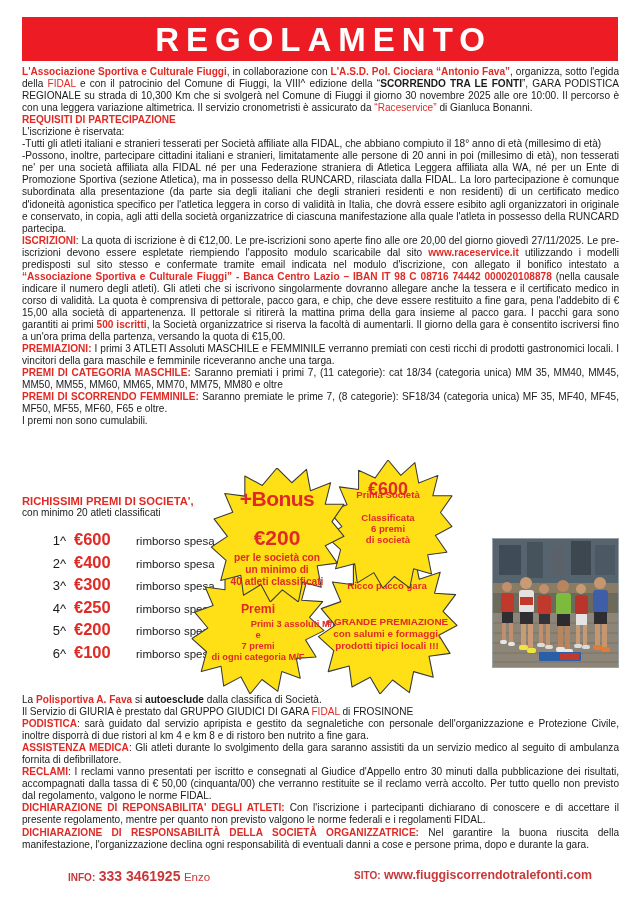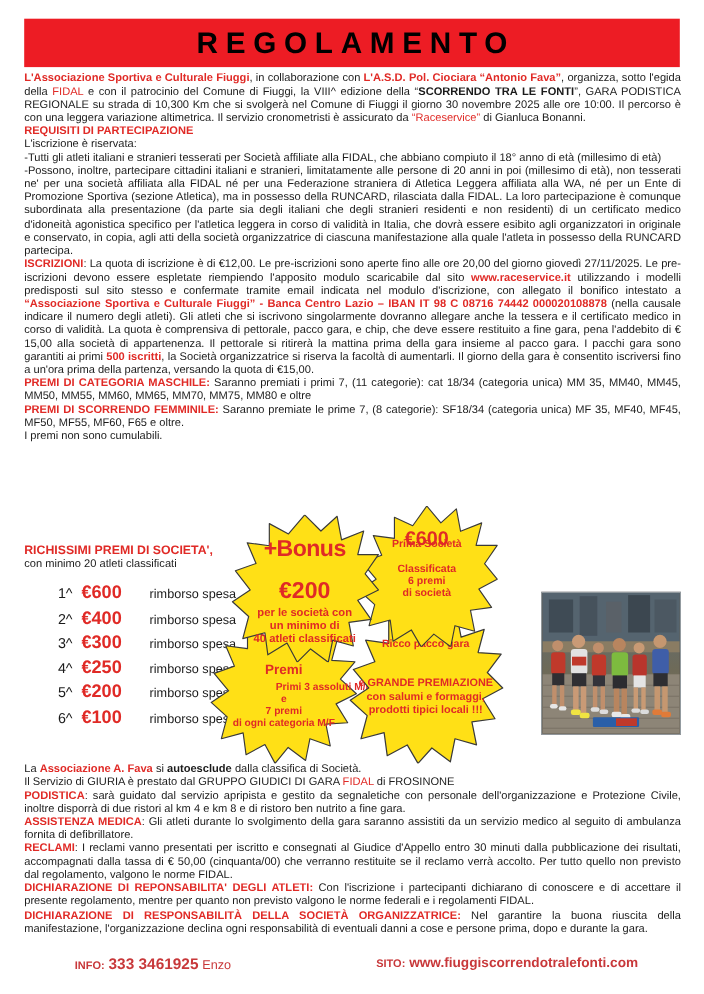--- a/index.html
+++ b/index.html
@@ -22,22 +22,22 @@
     left: 22px;
     top: 17px;
     width: 596px;
     height: 44px;
     background: #ED1C24;
     display: flex;
     align-items: center;
     justify-content: center;
   }
   #banner-title {
-    color: #000000;
-    font-size: 27px;
+    color: #ffffff;
+    font-size: 33px;
     font-weight: bold;
     letter-spacing: 7px;
     line-height: 1;
     padding-left: 7px;
   }
 
   
   #body-text {
     position: absolute;
     left: 22px;
@@ -165,21 +165,21 @@
   #footer {
     position: absolute;
     left: 22px;
     top: 868px;
     width: 597px;
     font-size: 12.4px;
     color: #C8383A;
     font-weight: bold;
   }
   #footer .fi { position: absolute; left: 46px; top: 0; white-space: nowrap; }
-  #footer .fs { position: absolute; left: 320px; top: 0; white-space: nowrap; text-align: center; }
+  #footer .fs { position: absolute; left: 332px; top: 0; white-space: nowrap; text-align: center; }
   #footer .lbl { font-size: 10px; }
   #footer .num { font-size: 14px; }
   #footer .nm  { font-size: 11.5px; font-weight: normal; }
   #footer .url { font-size: 12.4px; }
 </style>
 </head>
 <body>
 
 <div id="banner">
   <div id="banner-title">REGOLAMENTO</div>
@@ -190,20 +190,21 @@
   <p><span class="redb">L'Associazione Sportiva e Culturale Fiuggi</span><span>, in collaborazione con </span><span class="redb">L'A.S.D. Pol. Ciociara “Antonio Fava”</span><span>, organizza, sotto l'egida della </span><span class="red">FIDAL</span><span> e con il patrocinio del Comune di Fiuggi, la VIII^ edizione della “</span><span class="b">SCORRENDO TRA LE FONTI</span><span>”, GARA PODISTICA REGIONALE su strada di 10,300 Km che si svolgerà nel Comune di Fiuggi il giorno 30 novembre 2025 alle ore 10:00. Il percorso è con una leggera variazione altimetrica. Il servizio cronometristi è assicurato da </span><span class="red">“Raceservice”</span><span> di Gianluca Bonanni.</span></p>
 
   <p class="nj"><span class="redb">REQUISITI DI PARTECIPAZIONE</span></p>
   <p class="nj">L'iscrizione è riservata:</p>
   <p>-Tutti gli atleti italiani e stranieri tesserati per Società affiliate alla FIDAL, che abbiano compiuto il 18° anno di età (millesimo di età)</p>
   <p>-Possono, inoltre, partecipare cittadini italiani e stranieri, limitatamente alle persone di 20 anni in poi (millesimo di età), non tesserati ne' per una società affiliata alla FIDAL né per una Federazione straniera di Atletica Leggera affiliata alla WA, né per un Ente di Promozione Sportiva (sezione Atletica), ma in possesso della RUNCARD, rilasciata dalla FIDAL. La loro partecipazione è comunque subordinata alla presentazione (da parte sia degli italiani che degli stranieri residenti e non residenti) di un certificato medico d'idoneità agonistica specifico per l'atletica leggera in corso di validità in Italia, che dovrà essere esibito agli organizzatori in originale e conservato, in copia, agli atti della società organizzatrice di ciascuna manifestazione alla quale l'atleta in possesso della RUNCARD partecipa.</p>
 
   <p><span class="redb">ISCRIZIONI</span><span>: La quota di iscrizione è di €12,00. Le pre-iscrizioni sono aperte fino alle ore 20,00 del giorno giovedì 27/11/2025. Le pre-iscrizioni devono essere espletate riempiendo l'apposito modulo scaricabile dal sito </span><span class="redb">www.raceservice.it</span><span> utilizzando i modelli predisposti sul sito stesso e confermate tramite email indicata nel modulo d'iscrizione, con allegato il bonifico intestato a </span><span class="redb">“Associazione Sportiva e Culturale Fiuggi” - Banca Centro Lazio – IBAN IT 98 C 08716 74442 000020108878</span><span> (nella causale indicare il numero degli atleti). Gli atleti che si iscrivono singolarmente dovranno allegare anche la tessera e il certificato medico in corso di validità. La quota è comprensiva di pettorale, pacco gara, e chip, che deve essere restituito a fine gara, pena l'addebito di € 15,00 alla società di appartenenza. Il pettorale si ritirerà la mattina prima della gara insieme al pacco gara. I pacchi gara sono garantiti ai primi </span><span class="redb">500 iscritti</span><span>, la Società organizzatrice si riserva la facoltà di aumentarli. Il giorno della gara è consentito iscriversi fino a un'ora prima della partenza, versando la quota di €15,00.</span></p>
 
 
+  <p><span class="redb">PREMIAZIONI:</span><span> I primi 3 ATLETI Assoluti MASCHILE e FEMMINILE verranno premiati con cesti ricchi di prodotti gastronomici locali. I vincitori della gara maschile e femminile riceveranno anche una targa.</span></p>
 
   <p><span class="redb">PREMI DI CATEGORIA MASCHILE:</span><span> Saranno premiati i primi 7, (11 categorie): cat 18/34 (categoria unica) MM 35, MM40, MM45, MM50, MM55, MM60, MM65, MM70, MM75, MM80 e oltre</span></p>
 
   <p><span class="redb">PREMI DI SCORRENDO FEMMINILE:</span><span> Saranno premiate le prime 7, (8 categorie): SF18/34 (categoria unica) MF 35, MF40, MF45, MF50, MF55, MF60, F65 e oltre.</span></p>
 
   <p class="nj">I premi non sono cumulabili.</p>
 </div>
 
 <div id="soc-head">
   <div class="h">RICHISSIMI PREMI DI SOCIETA',</div>
@@ -368,21 +369,21 @@
       <rect x="100" y="106" width="9" height="5" rx="2" fill="#e07b39"></rect>
       <rect x="108" y="108" width="9" height="5" rx="2" fill="#e07b39"></rect>
     </g>
 
     <rect x="46" y="113" width="42" height="9" rx="1" fill="#2a5fa8"></rect>
     <rect x="67" y="114" width="19" height="7" fill="#c0392b"></rect>
   </svg>
 </div>
 
 <div id="lower-text">
-  <p class="nj"><span>La </span><span class="redb">Associazione A. Fava</span><span> si </span><span class="b">autoesclude</span><span> dalla classifica di Società.</span></p>
+  <p class="nj"><span>La </span><span class="redb">Polisportiva A. Fava</span><span> si </span><span class="b">autoesclude</span><span> dalla classifica di Società.</span></p>
 
   <p class="nj"><span>Il Servizio di GIURIA è prestato dal GRUPPO GIUDICI DI GARA </span><span class="red">FIDAL</span><span> di FROSINONE</span></p>
 
   <p><span class="redb">PODISTICA</span><span>: sarà guidato dal servizio apripista e gestito da segnaletiche con personale dell'organizzazione e Protezione Civile, inoltre disporrà di due ristori al km 4 e km 8 e di ristoro ben nutrito a fine gara.</span></p>
 
   <p><span class="redb">ASSISTENZA MEDICA</span><span>: Gli atleti durante lo svolgimento della gara saranno assistiti da un servizio medico al seguito di ambulanza fornita di defibrillatore.</span></p>
 
   <p><span class="redb">RECLAMI</span><span>: I reclami vanno presentati per iscritto e consegnati al Giudice d'Appello entro 30 minuti dalla pubblicazione dei risultati, accompagnati dalla tassa di € 50,00 (cinquanta/00) che verranno restituite se il reclamo verrà accolto. Per tutto quello non previsto dal regolamento, valgono le norme FIDAL.</span></p>
 
   <p><span class="redb">DICHIARAZIONE DI REPONSABILITA' DEGLI ATLETI:</span><span> Con l'iscrizione i partecipanti dichiarano di conoscere e di accettare il presente regolamento, mentre per quanto non previsto valgono le norme federali e i regolamenti FIDAL.</span></p>

